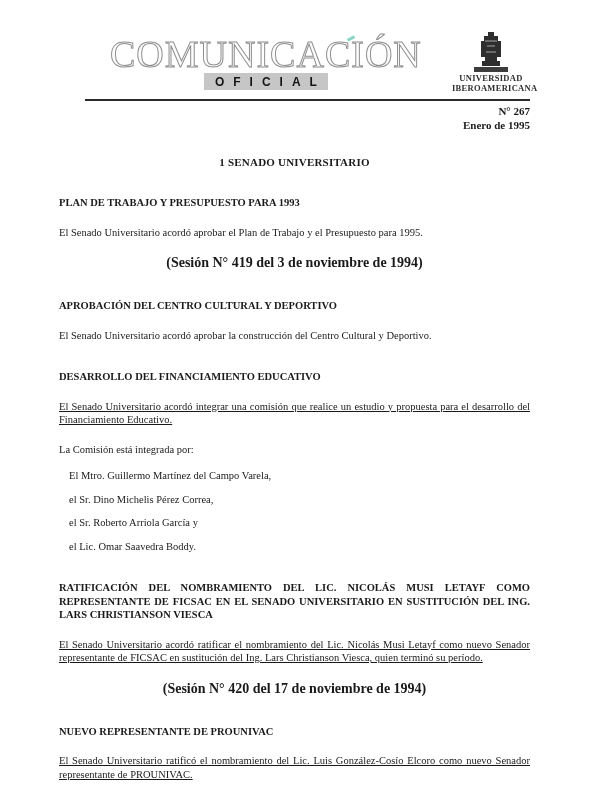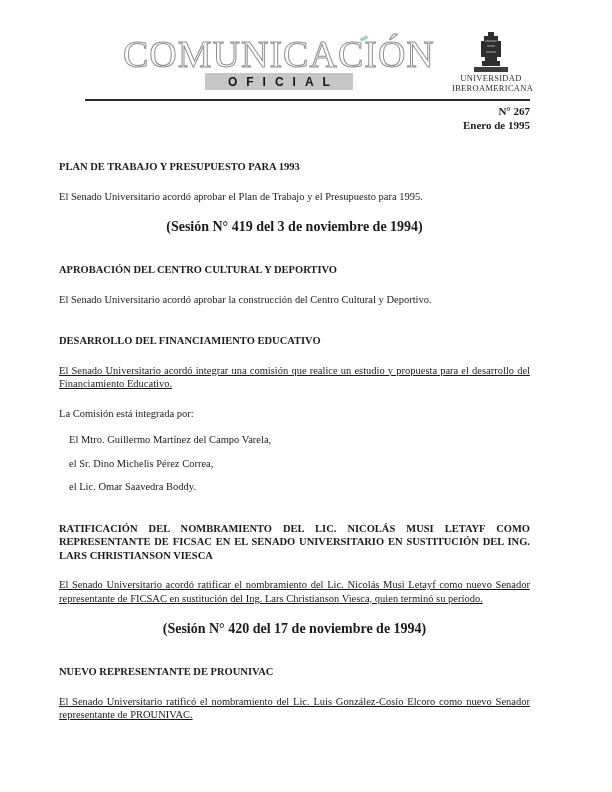--- a/index.html
+++ b/index.html
@@ -16,21 +16,21 @@
   
   .header {
     position: relative;
     padding: 36px 82px 0 85px;
     display: flex;
     justify-content: space-between;
     align-items: flex-start;
   }
   .masthead {
     position: relative;
-    margin-left: 38px;
+    margin-left: 25px;
     text-align: center;
   }
   .masthead-title {
     font-family: "Liberation Serif", serif;
     font-size: 38px;
     line-height: 36px;
     letter-spacing: 1px;
     font-weight: normal;
     color: #fdfdfd;
     -webkit-text-stroke: 1px #8f8f8f;
@@ -40,21 +40,21 @@
     position: absolute;
     top: 1px;
     left: 76%;
     width: 8px;
     height: 3px;
     background: #8fd6c9;
     transform: rotate(-28deg);
   }
   .masthead-bar {
     margin: 1px auto 0 auto;
-    width: 148px;
+    width: 124px;
     height: 17px;
     background: #c6c6c6;
     display: flex;
     align-items: center;
     justify-content: center;
   }
   .masthead-subtitle {
     font-family: "Liberation Sans", sans-serif;
     font-size: 12px;
     font-weight: bold;
@@ -71,21 +71,21 @@
   .uni-crest { display: block; margin: 0 auto; }
   .uni-crest-bar {
     width: 34px; height: 5px;
     margin: 1px auto 2px auto;
     background: #3c3c3c;
   }
   .uni-name {
     font-family: "Liberation Serif", serif;
     font-size: 8.5px;
     line-height: 9.5px;
-    font-weight: normal;
+    font-weight: bold;
     letter-spacing: 0.3px;
     color: #2f2f2f;
     white-space: nowrap;
   }
   
   .rule {
     margin: 6px 82px 0 85px;
     border-top: 2px solid #2a2a2a;
   }
   .content { padding: 0 82px 0 59px; }
@@ -155,39 +155,41 @@
 
   <div class="rule"></div>
 
   <div class="content">
 
     <div class="issue">
       <div>N° 267</div>
       <div>Enero de 1995</div>
     </div>
 
+    <div class="doc-title">1 SENADO UNIVERSITARIO</div>
 
     <div class="section">
       <div class="section-heading">PLAN DE TRABAJO Y PRESUPUESTO PARA 1993</div>
       <div class="para">El Senado Universitario acordó aprobar el Plan de Trabajo y el Presupuesto para 1995.</div>
       <div class="session-line">(Sesión N° 419 del 3 de noviembre de 1994)</div>
     </div>
 
     <div class="section">
       <div class="section-heading">APROBACIÓN DEL CENTRO CULTURAL Y DEPORTIVO</div>
       <div class="para">El Senado Universitario acordó aprobar la construcción del Centro Cultural y Deportivo.</div>
     </div>
 
     <div class="section">
       <div class="section-heading">DESARROLLO DEL FINANCIAMIENTO EDUCATIVO</div>
       <div class="para justified">El Senado Universitario acordó integrar una comisión que realice un estudio y propuesta para el desarrollo del Financiamiento Educativo.</div>
       <div class="para">La Comisión está integrada por:</div>
       <div class="members">
         <div>El Mtro. Guillermo Martínez del Campo Varela,</div>
         <div>el Sr. Dino Michelis Pérez Correa,</div>
+        <div>el Sr. Roberto Arriola García y</div>
         <div>el Lic. Omar Saavedra Boddy.</div>
       </div>
     </div>
 
     <div class="section">
       <div class="section-heading justified">RATIFICACIÓN DEL NOMBRAMIENTO DEL LIC. NICOLÁS MUSI LETAYF COMO REPRESENTANTE DE FICSAC EN EL SENADO UNIVERSITARIO EN SUSTITUCIÓN DEL ING. LARS CHRISTIANSON VIESCA</div>
       <div class="para justified">El Senado Universitario acordó ratificar el nombramiento del Lic. Nicolás Musi Letayf como nuevo Senador representante de FICSAC en sustitución del Ing. Lars Christianson Viesca, quien terminó su período.</div>
       <div class="session-line">(Sesión N° 420 del 17 de noviembre de 1994)</div>
     </div>
 

